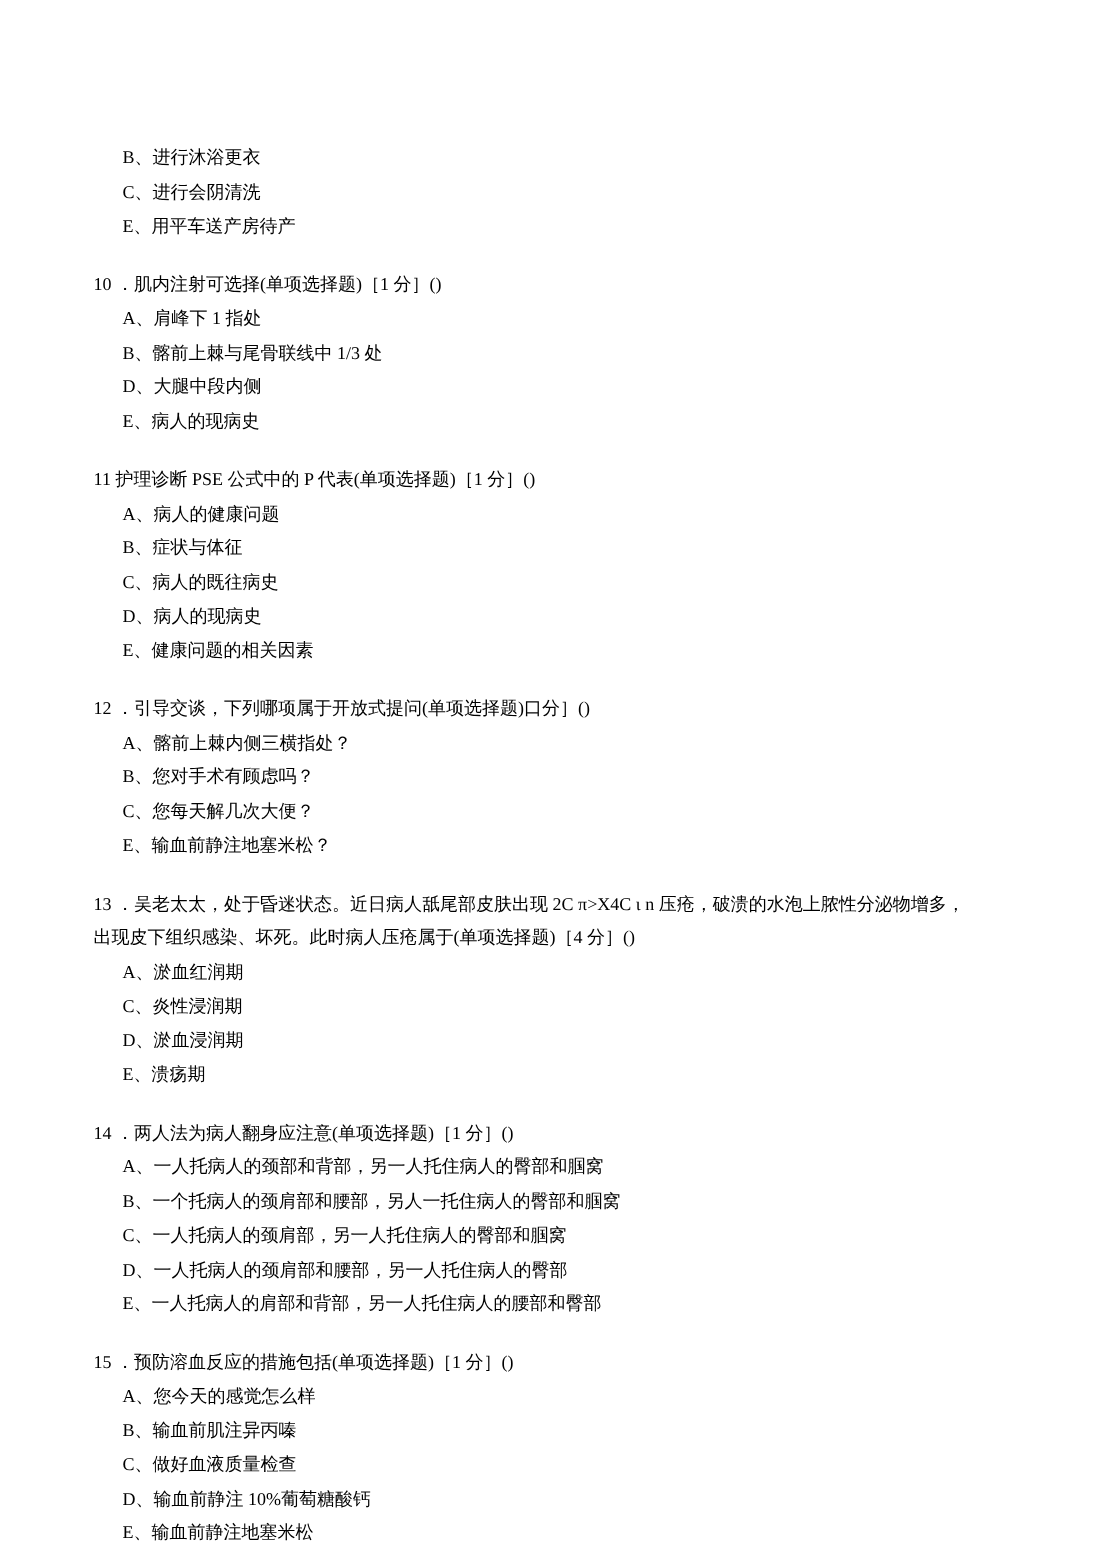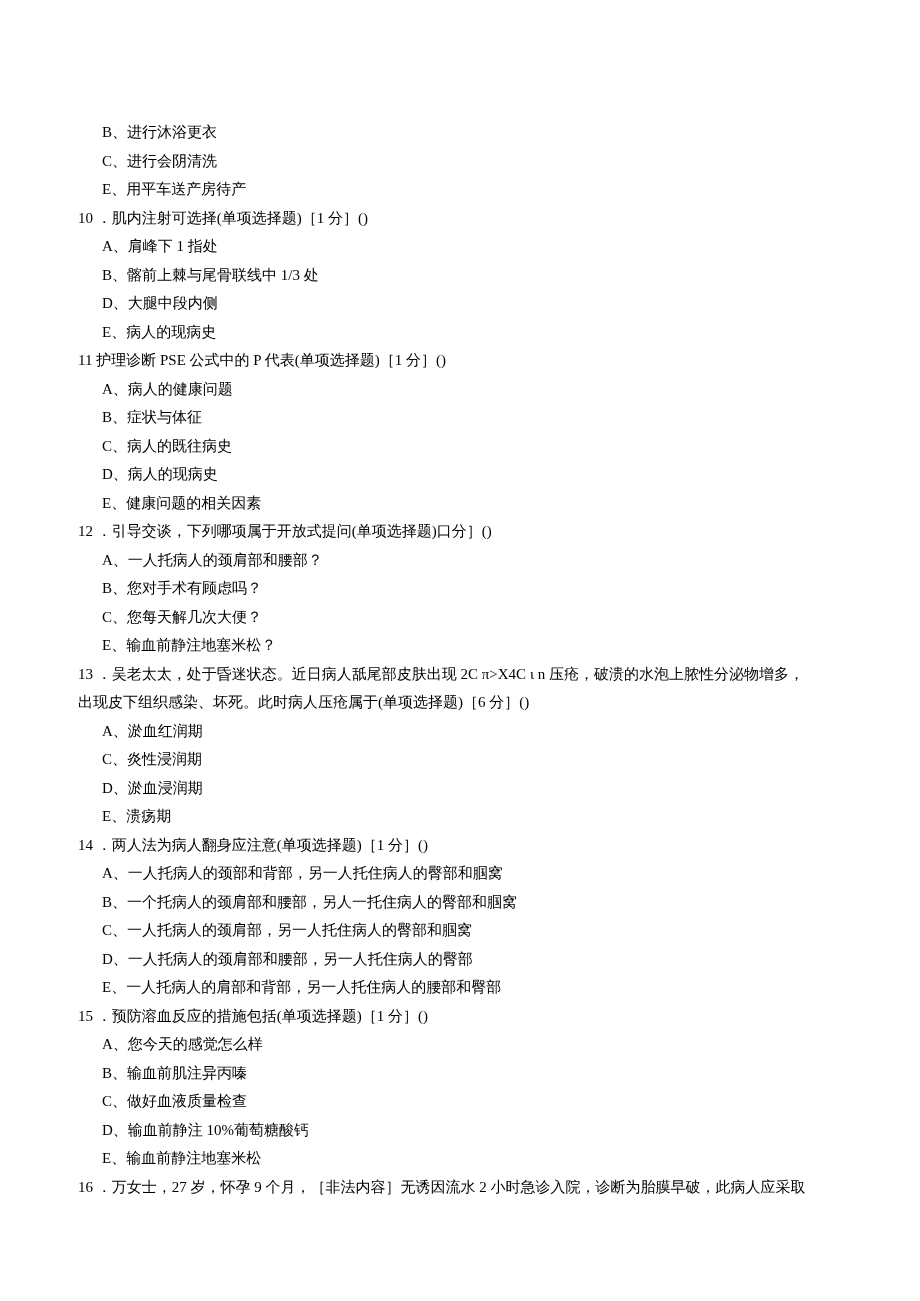--- a/index.html
+++ b/index.html
@@ -15,20 +15,21 @@
     width: 920px;
     min-height: 1301px;
     box-sizing: border-box;
     padding: 118px 78px 60px 78px;
   }
   .option {
     padding-left: 24px;
   }
   .question-stem {
     padding-left: 0;
+    margin-top: 20px;
   }
   .question-stem-cont {
     padding-left: 0;
   }
 </style>
 </head>
 <body>
 
 <div class="page" id="page-root">
     <div class="option">B、进行沐浴更衣</div>
@@ -39,26 +40,26 @@
     <div class="option">B、髂前上棘与尾骨联线中 1/3 处</div>
     <div class="option">D、大腿中段内侧</div>
     <div class="option">E、病人的现病史</div>
     <div class="question-stem">11 护理诊断 PSE 公式中的 P 代表(单项选择题)［1 分］()</div>
     <div class="option">A、病人的健康问题</div>
     <div class="option">B、症状与体征</div>
     <div class="option">C、病人的既往病史</div>
     <div class="option">D、病人的现病史</div>
     <div class="option">E、健康问题的相关因素</div>
     <div class="question-stem">12 ．引导交谈，下列哪项属于开放式提问(单项选择题)口分］()</div>
-    <div class="option">A、一人托病人的颈肩部和腰部？</div>
+    <div class="option">A、髂前上棘内侧三横指处？</div>
     <div class="option">B、您对手术有顾虑吗？</div>
     <div class="option">C、您每天解几次大便？</div>
     <div class="option">E、输血前静注地塞米松？</div>
     <div class="question-stem">13 ．吴老太太，处于昏迷状态。近日病人舐尾部皮肤出现 2C π&gt;X4C ι n 压疮，破溃的水泡上脓性分泌物增多，</div>
-    <div class="question-stem-cont">出现皮下组织感染、坏死。此时病人压疮属于(单项选择题)［6 分］()</div>
+    <div class="question-stem-cont">出现皮下组织感染、坏死。此时病人压疮属于(单项选择题)［4 分］()</div>
     <div class="option">A、淤血红润期</div>
     <div class="option">C、炎性浸润期</div>
     <div class="option">D、淤血浸润期</div>
     <div class="option">E、溃疡期</div>
     <div class="question-stem">14 ．两人法为病人翻身应注意(单项选择题)［1 分］()</div>
     <div class="option">A、一人托病人的颈部和背部，另一人托住病人的臀部和腘窝</div>
     <div class="option">B、一个托病人的颈肩部和腰部，另人一托住病人的臀部和腘窝</div>
     <div class="option">C、一人托病人的颈肩部，另一人托住病人的臀部和腘窝</div>
     <div class="option">D、一人托病人的颈肩部和腰部，另一人托住病人的臀部</div>
     <div class="option">E、一人托病人的肩部和背部，另一人托住病人的腰部和臀部</div>

